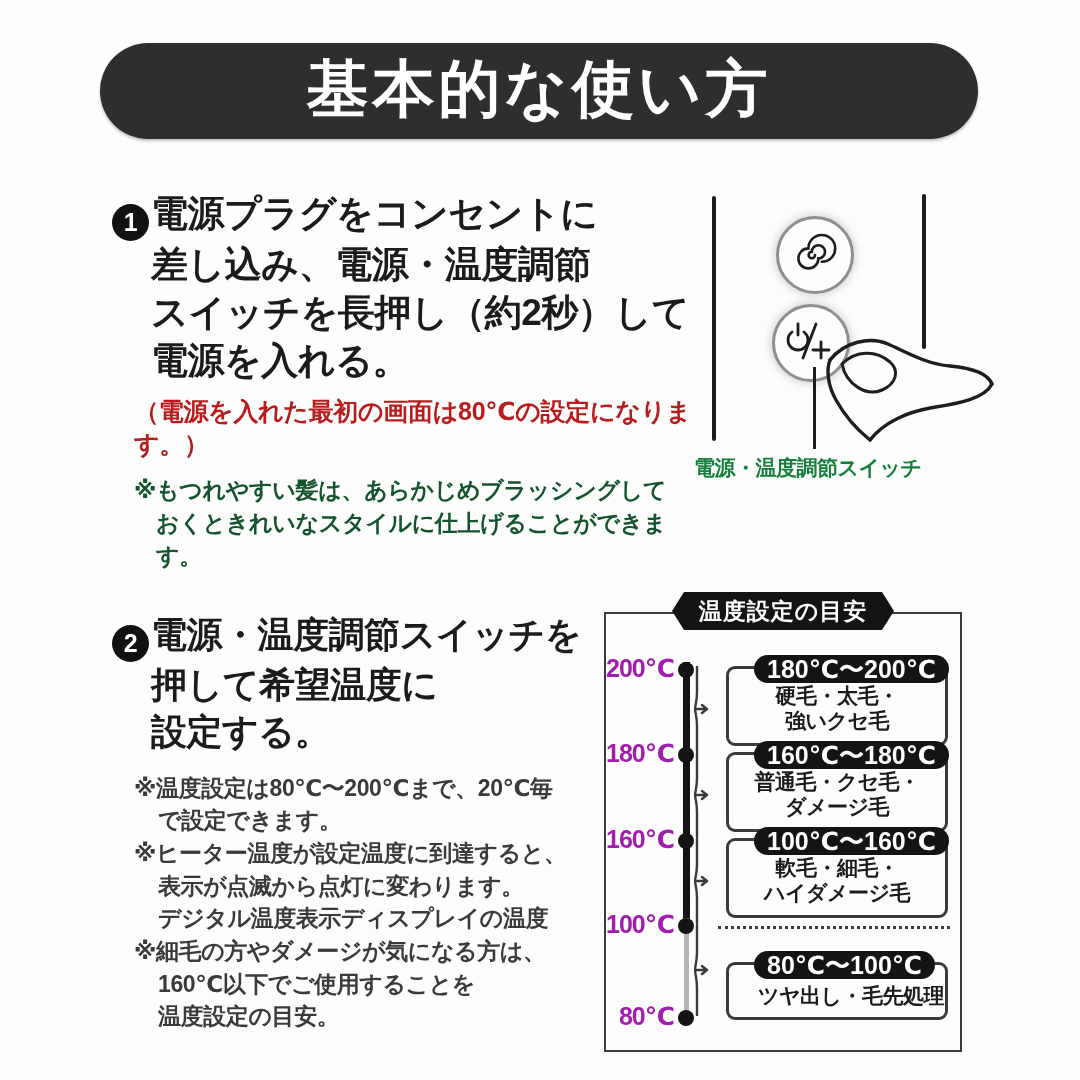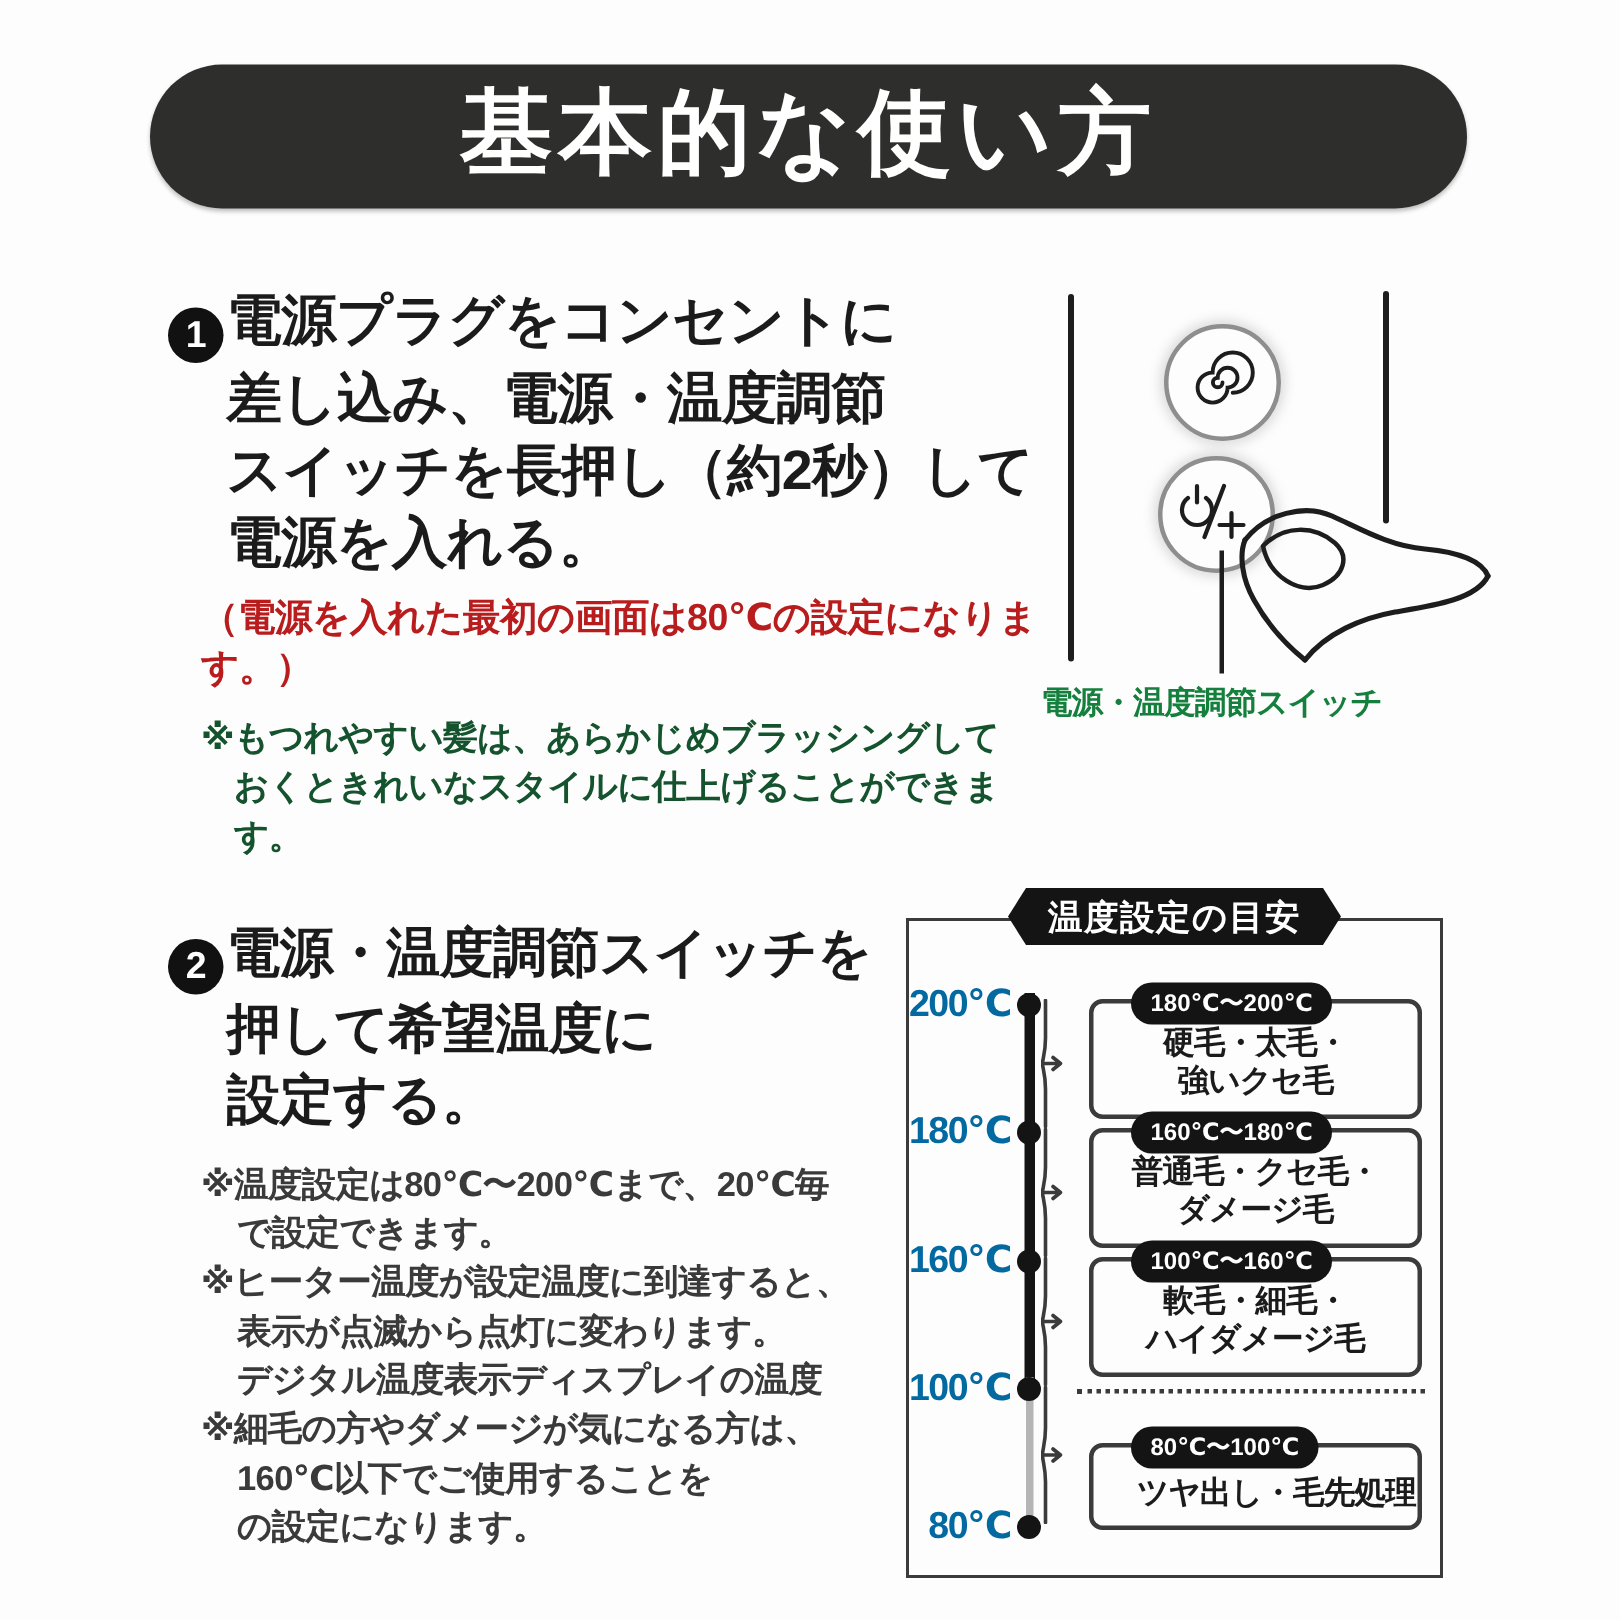--- a/index.html
+++ b/index.html
@@ -220,21 +220,21 @@
     left: 678px;
     z-index: 3;
   }
   .tick-label {
     position: absolute;
     right: 0;
     width: 84px;
     text-align: right;
     font-size: 25px;
     font-weight: bold;
-    color: #0369a1;
+    color: #a21caf;
     letter-spacing: -1px;
   }
   .tick-wrap {
     position: absolute;
     left: 590px;
     width: 84px;
   }
 
   
   .brace {
@@ -267,21 +267,21 @@
     text-align: center;
     color: #1b1b1b;
     letter-spacing: -0.5px;
   }
   .range-pill {
     position: absolute;
     left: 754px;
     height: 28px;
     background: #141414;
     color: #fff;
-    font-size: 16px;
+    font-size: 25px;
     font-weight: bold;
     letter-spacing: 0px;
     border-radius: 14px;
     display: flex;
     align-items: center;
     justify-content: center;
     padding: 0 13px;
     z-index: 5;
     white-space: nowrap;
   }
@@ -362,21 +362,21 @@
       <span class="sub">で設定できます。</span>
     </div>
     <div class="item">
       <span>※ヒーター温度が設定温度に到達すると、</span>
       <span class="sub">表示が点滅から点灯に変わります。</span>
       <span class="sub">デジタル温度表示ディスプレイの温度</span>
     </div>
     <div class="item">
       <span>※細毛の方やダメージが気になる方は、</span>
       <span class="sub">160℃以下でご使用することを</span>
-      <span class="sub">の設定になります。</span>
+      <span class="sub">温度設定の目安。</span>
     </div>
   </div>
 </div>
 
 <div class="temp-panel"></div>
 <div class="temp-banner">温度設定の目安</div>
 
 <div class="axis-bar-hot"></div>
 <div class="axis-bar-cool"></div>
 

